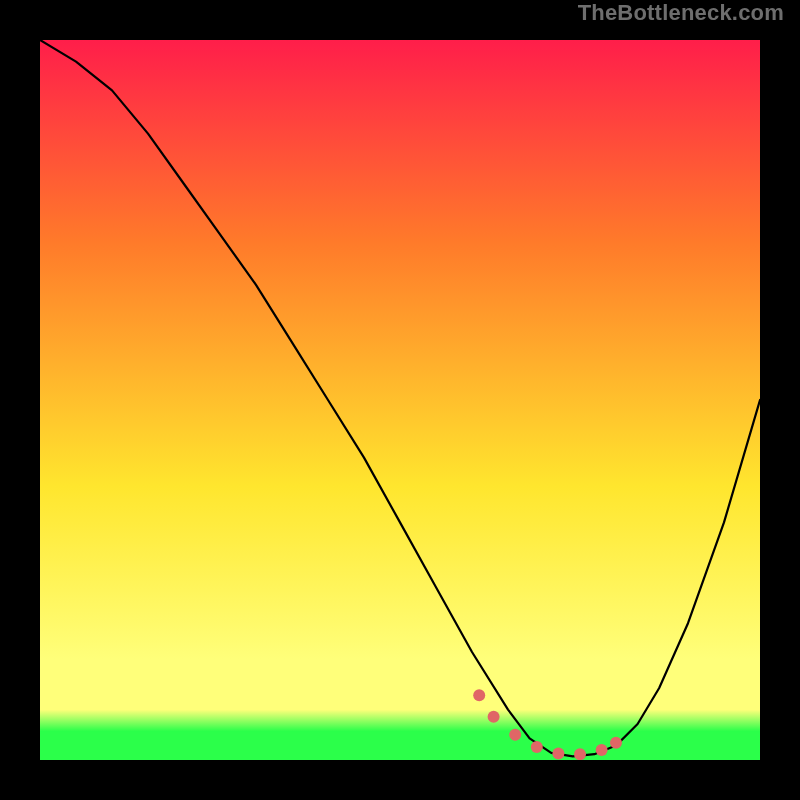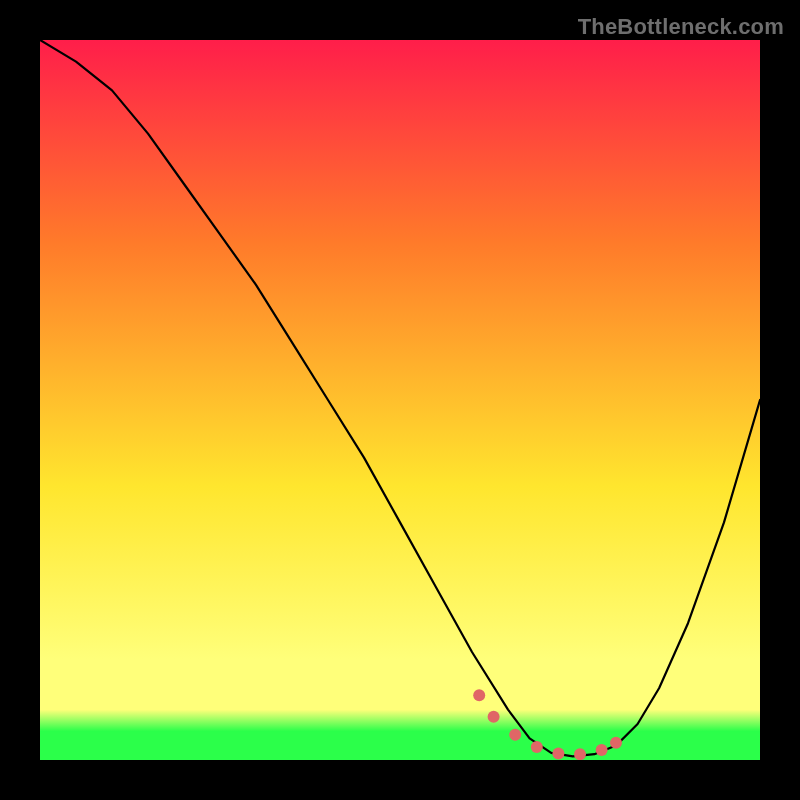--- a/index.html
+++ b/index.html
@@ -24,21 +24,21 @@
     width: 720px;
     height: 720px;
   }
   #plot svg {
     display: block;
     width: 720px;
     height: 720px;
   }
   #watermark {
     position: absolute;
-    top: 14px;
+    top: 0;
     right: 16px;
     color: #6e6e6e;
     font-size: 22px;
     font-weight: 600;
     letter-spacing: 0.2px;
     user-select: none;
   }
 </style>
 </head>
 <body>

